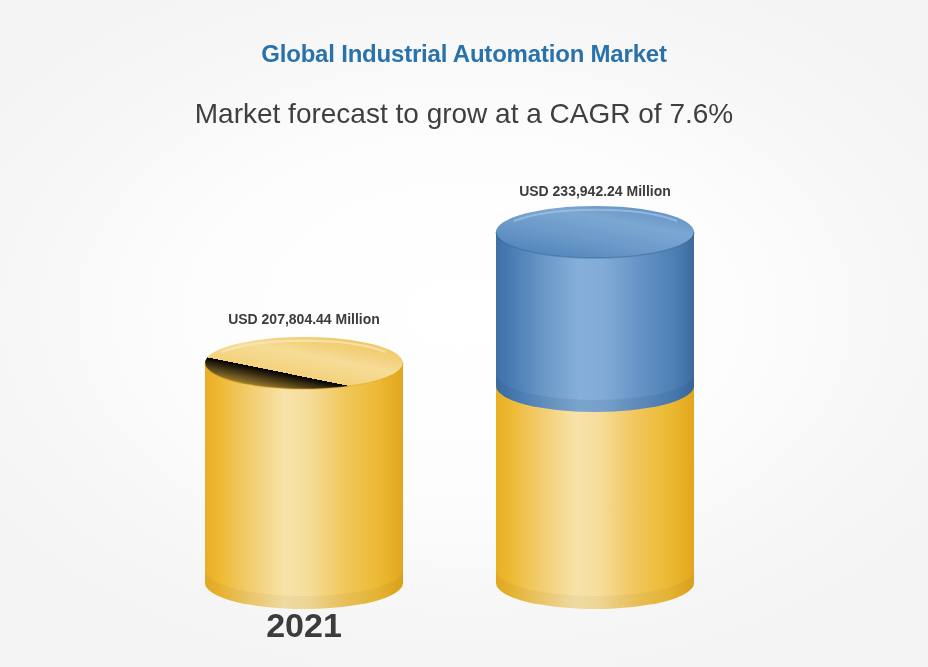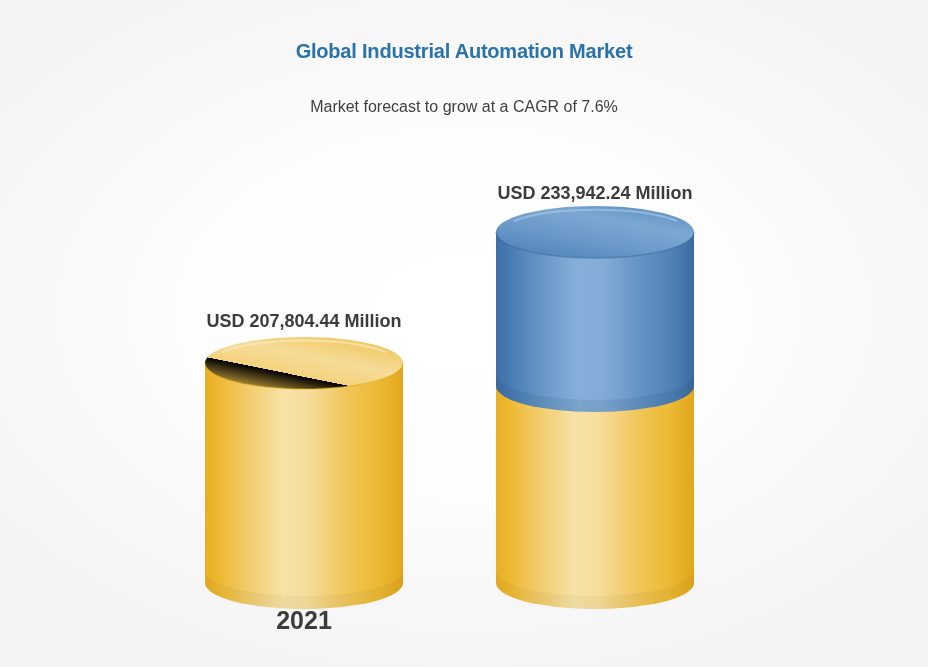--- a/index.html
+++ b/index.html
@@ -24,63 +24,63 @@
     overflow: hidden;
   }
 
   
   #chart-title {
     position: absolute;
     top: 40px;
     left: 0;
     width: 928px;
     text-align: center;
-    font-size: 20px;
+    font-size: 24px;
     font-weight: bold;
     color: #2a72ab;
     letter-spacing: -0.2px;
     white-space: nowrap;
   }
   #chart-subtitle {
     position: absolute;
     top: 98px;
     left: 0;
     width: 928px;
     text-align: center;
-    font-size: 16px;
+    font-size: 28px;
     font-weight: normal;
     color: #3f3f3f;
     white-space: nowrap;
   }
 
   
   .value-label {
     position: absolute;
-    font-size: 18px;
+    font-size: 14px;
     font-weight: bold;
     color: #3c3c3c;
     white-space: nowrap;
     text-align: center;
   }
   #value-label-0 {
     top: 311px;
     left: 104px;
     width: 400px;
   }
   #value-label-1 {
     top: 183px;
     left: 395px;
     width: 400px;
   }
 
   
   .category-label {
     position: absolute;
     top: 606px;
-    font-size: 25px;
+    font-size: 34px;
     font-weight: bold;
     color: #3c3c3c;
     text-align: center;
     width: 200px;
     white-space: nowrap;
   }
   #category-label-0 { left: 204px; }
   #category-label-1 { left: 495px; }
 
   

